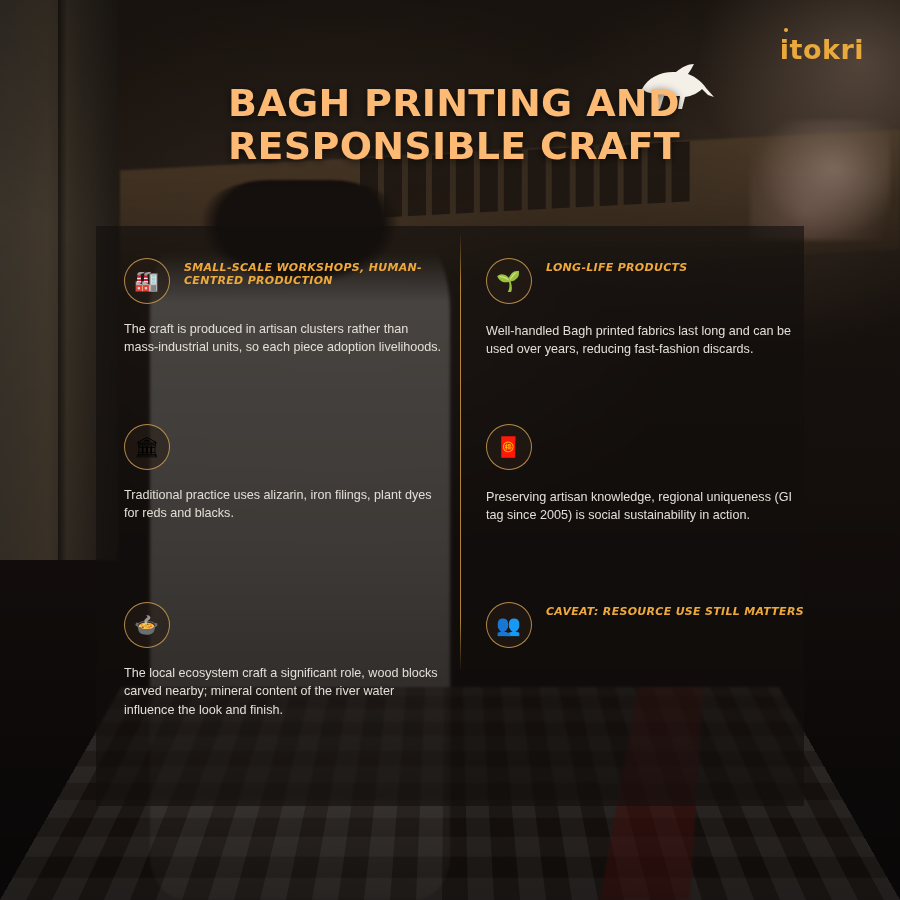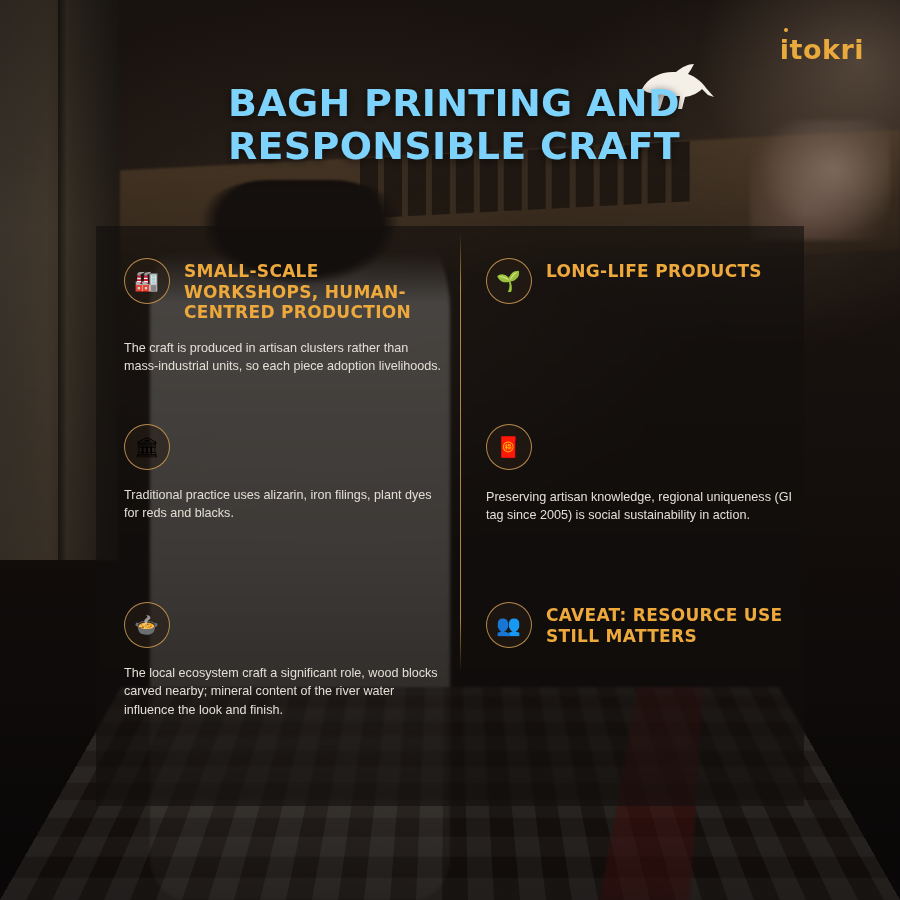--- a/index.html
+++ b/index.html
@@ -103,21 +103,21 @@
     font-size:27px;
     font-weight:700;
     letter-spacing:.5px;
     font-family: "DejaVu Sans", sans-serif;
   }
   .logo .dot { position:absolute; left:4px; top:-6px; width:4px; height:4px; border-radius:50%; background:#e9a93c; }
 
   
   .headline {
     position:absolute; left:228px; top:82px; width:520px;
-    color:#7dd3fc;
+    color:#fdba74;
     font-size:38px;
     line-height:1.12;
     font-weight:800;
     letter-spacing:.3px;
     text-transform:uppercase;
     font-family: "DejaVu Sans", sans-serif;
     text-shadow: 0 2px 8px rgba(0,0,0,.6);
   }
 
   
@@ -146,27 +146,28 @@
     flex:0 0 auto;
     width:44px; height:44px; border-radius:50%;
     border:1px solid rgba(232,176,92,.75);
     display:flex; align-items:center; justify-content:center;
     background: rgba(40,30,22,.55);
     font-size:20px;
     line-height:1;
   }
   .cell-title {
     color:#eda93c;
-    font-size:17px;
+    font-size:11px;
     font-weight:800;
     line-height:1.22;
     letter-spacing:.3px;
     text-transform:uppercase;
     padding-top:3px;
     font-family:"DejaVu Sans", sans-serif;
+    font-style:italic;
   }
   .cell-body {
     margin-top:16px;
     color:#e3ded6;
     font-size:12.6px;
     line-height:1.45;
   }
   .col-r .cell-body { margin-top:18px; }
 </style>
 </head>
@@ -206,20 +207,21 @@
       <div class="cell-title">SMALL-SCALE WORKSHOPS, HUMAN-CENTRED PRODUCTION</div>
     </div>
     <div class="cell-body">The craft is produced in artisan clusters rather than mass-industrial units, so each piece adoption livelihoods.</div>
   </div>
 
   <div class="cell col-r row1">
     <div class="cell-head">
       <div class="badge">🌱</div>
       <div class="cell-title">LONG-LIFE PRODUCTS</div>
     </div>
+    <div class="cell-body">Well-handled Bagh printed fabrics last long and can be used over years, reducing fast-fashion discards.</div>
   </div>
 
   <div class="cell col-l row2">
     <div class="cell-head">
       <div class="badge">🏛</div>
     </div>
     <div class="cell-body">Traditional practice uses alizarin, iron filings, plant dyes for reds and blacks.</div>
   </div>
 
   <div class="cell col-r row2">

